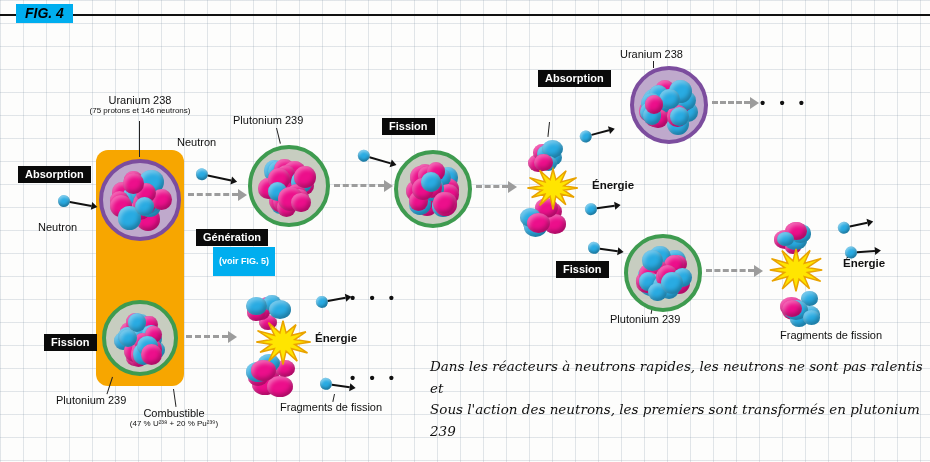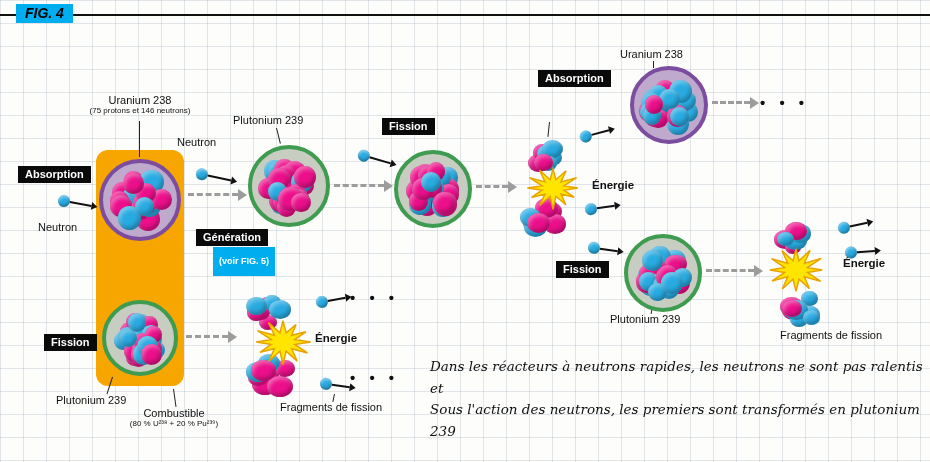--- a/index.html
+++ b/index.html
@@ -344,21 +344,21 @@
   <div class="badge" style="left:556px;top:261px;">Fission</div>
 
   <div class="lbl center" style="left:80px;top:94px;width:120px;">
     <div>Uranium 238</div>
     <div class="lbl small" style="position:static;">(75 protons et 146 neutrons)</div>
   </div>
   <div class="lbl" style="left:38px;top:221px;">Neutron</div>
   <div class="lbl" style="left:56px;top:394px;">Plutonium 239</div>
   <div class="lbl center" style="left:100px;top:407px;width:148px;">
     <div>Combustible</div>
-    <div class="lbl small" style="position:static;">(80 % U²³⁸ + 20 % Pu²³⁹)</div>
+    <div class="lbl small" style="position:static;">(47 % U²³⁸ + 20 % Pu²³⁹)</div>
   </div>
   <div class="lbl" style="left:177px;top:136px;">Neutron</div>
   <div class="lbl" style="left:233px;top:114px;">Plutonium 239</div>
   <div class="lbl" style="left:620px;top:48px;">Uranium 238</div>
   <div class="lbl" style="left:610px;top:313px;">Plutonium 239</div>
   <div class="lbl bold" style="left:592px;top:179px;">Énergie</div>
   <div class="lbl bold" style="left:843px;top:257px;">Énergie</div>
   <div class="lbl bold" style="left:315px;top:332px;">Énergie</div>
   <div class="lbl" style="left:780px;top:329px;">Fragments de fission</div>
   <div class="lbl" style="left:280px;top:401px;">Fragments de fission</div>

